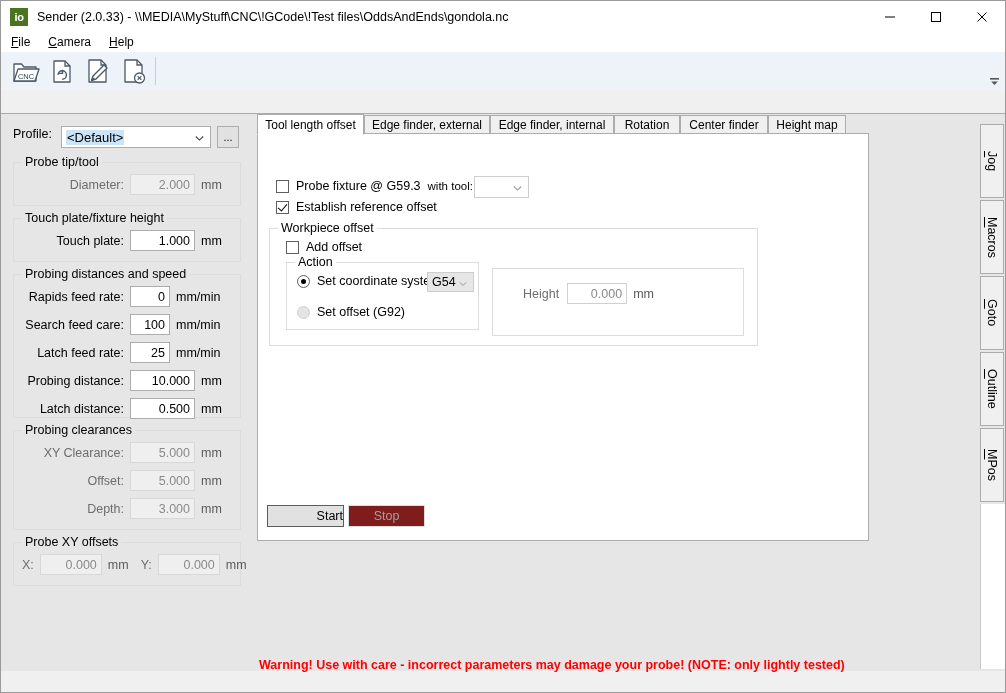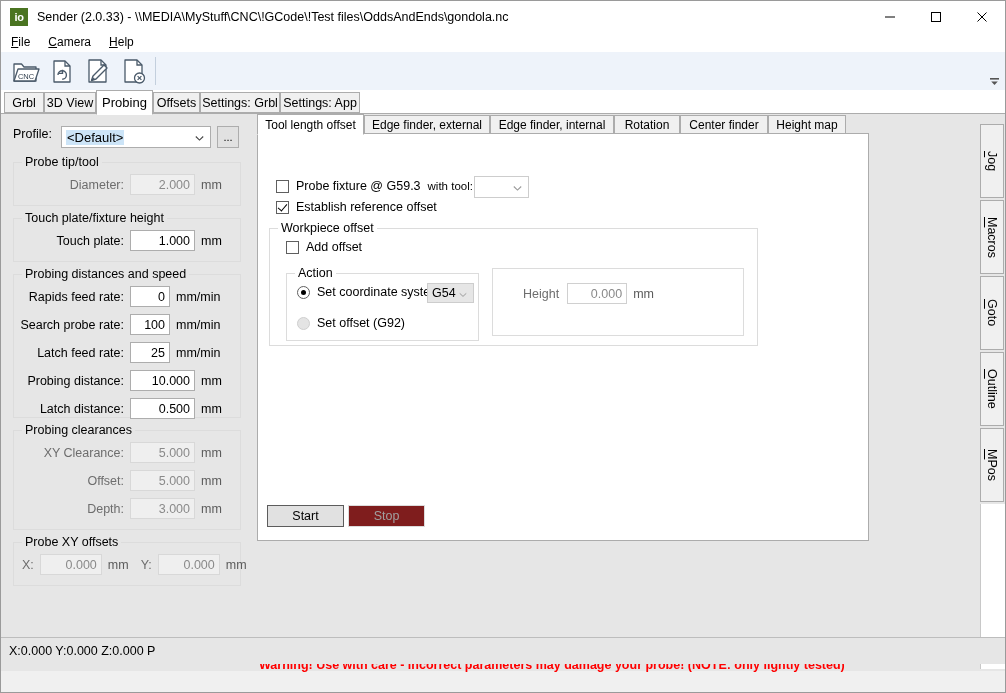--- a/index.html
+++ b/index.html
@@ -266,28 +266,20 @@
     </div>
     <div class="tb-sep"></div>
     <div class="tb-overflow">
       <svg width="11" height="11" viewBox="0 0 11 11">
         <rect x="1" y="2" width="9" height="1.6" fill="#555"></rect>
         <path d="M2.2 5.5 L8.8 5.5 L5.5 9 Z" fill="#555"></path>
       </svg>
     </div>
   </div>
 
-  <div class="tabstrip">
-    <div class="mtab" style="left:3px;   width:40px;">Grbl</div>
-    <div class="mtab" style="left:43px;  width:52px;">3D View</div>
-    <div class="mtab active" style="left:95px;  width:57px;">Probing</div>
-    <div class="mtab" style="left:152px; width:47px;">Offsets</div>
-    <div class="mtab" style="left:199px; width:80px;">Settings: Grbl</div>
-    <div class="mtab" style="left:279px; width:80px;">Settings: App</div>
-  </div>
   <div class="tabstrip-line"></div>
 
   <div class="bodyarea">
 
     <div class="leftpanel">
       <div class="lp-scroll">
         <div class="lp-scroll-thumb"></div>
       </div>
 
       <div class="row" style="left:12px; top:13px;">
@@ -326,21 +318,21 @@
       <div class="groupbox" style="left:12px; top:160px; width:228px; height:144px;">
         <div class="gb-title">Probing distances and speed</div>
 
         <div class="row" style="left:0px; top:11px; width:228px;">
           <div class="lbl" style="width:110px; text-align:right;">Rapids feed rate:</div>
           <div class="fld" style="width:40px; margin-left:6px;">0</div>
           <div class="unit">mm/min</div>
         </div>
 
         <div class="row" style="left:0px; top:39px; width:228px;">
-          <div class="lbl" style="width:110px; text-align:right;">Search probe rate:</div>
+          <div class="lbl" style="width:110px; text-align:right;">Search feed care:</div>
           <div class="fld" style="width:40px; margin-left:6px;">100</div>
           <div class="unit">mm/min</div>
         </div>
 
         <div class="row" style="left:0px; top:67px; width:228px;">
           <div class="lbl" style="width:110px; text-align:right;">Latch feed rate:</div>
           <div class="fld" style="width:40px; margin-left:6px;">25</div>
           <div class="unit">mm/min</div>
         </div>
 
@@ -424,21 +416,21 @@
       </div>
 
       <div class="groupbox white" style="left:11px; top:94px; width:489px; height:118px;">
         <div class="gb-title">Workpiece offset</div>
 
         <div class="row" style="left:16px; top:11px;">
           <div class="cb"></div>
           <div class="lbl" style="margin-left:7px;">Add offset</div>
         </div>
 
-        <div class="groupbox white" style="left:16px; top:44px; width:193px; height:68px;">
+        <div class="groupbox white" style="left:16px; top:33px; width:193px; height:68px;">
           <div class="gb-title">Action</div>
           <div class="row" style="left:10px; top:11px;">
             <div class="rb checked"></div>
             <div class="lbl" style="margin-left:7px;">Set coordinate system:</div>
           </div>
           <div class="combo gray" style="position:absolute; left:140px; top:9px; width:47px; height:20px;">
             <span style="font-size:12.5px;">G54</span>
             <span class="chev">
               <svg width="8" height="5" viewBox="0 0 8 5">
                   <path d="M0.7 0.8 L4 3.9 L7.3 0.8" fill="none" stroke="#9a9a9a" stroke-width="1"></path>
@@ -454,21 +446,21 @@
         <div class="groupbox white" style="left:222px; top:39px; width:252px; height:68px;">
           <div class="gb-title"></div>
           <div class="row" style="left:30px; top:14px;">
             <div class="lbl dim">Height</div>
             <div class="fld ro" style="width:60px; margin-left:8px; background:#ffffff; border:1px solid #d0d0d0;">0.000</div>
             <div class="unit dim">mm</div>
           </div>
         </div>
       </div>
 
-      <div class="btn dark" style="position:absolute; left:9px; top:371px; width:77px; height:22px;">
+      <div class="btn dark" style="position:absolute; left:9px; top:371px; width:77px; height:22px;justify-content:flex-end;">
         <span>Start</span>
       </div>
       <div class="btn disabled" style="position:absolute; left:90px; top:371px; width:77px; height:22px;">
         <span>Stop</span>
       </div>
     </div>
 
     <div class="warn">Warning! Use with care - incorrect parameters may damage your probe! (NOTE: only lightly tested)</div>
 
     <div class="rtabs">
@@ -484,18 +476,15 @@
       <div class="vtab" style="top:238px; height:74px;">
         <span><u>O</u>utline</span>
       </div>
       <div class="vtab" style="top:314px; height:74px;">
         <span><u>M</u>Pos</span>
       </div>
       <div style="position:absolute; left:1px; top:390px; width:24px; height:165px; background:#ffffff; border-left:1px solid #c8c8c8;"></div>
     </div>
   </div>
 
-  <div class="statusline">
-    <span>X:0.000  Y:0.000  Z:0.000 P</span>
-  </div>
 
 
 </div>
 
 </body></html>

